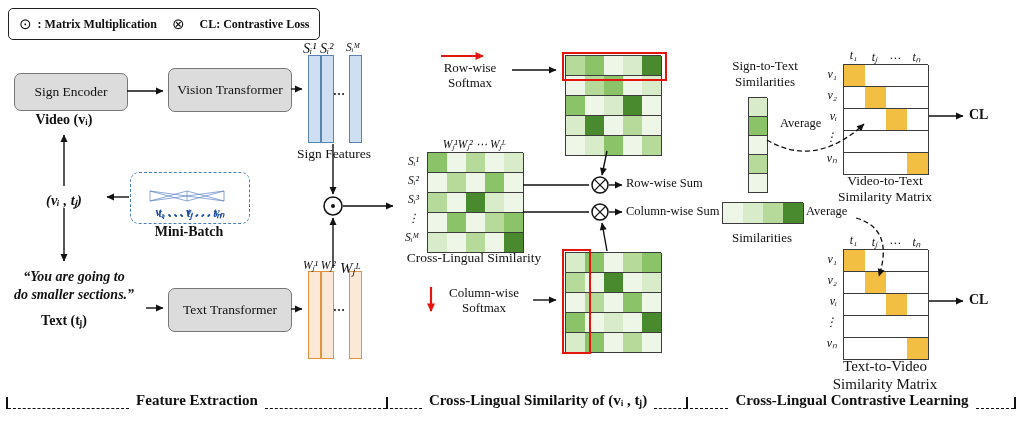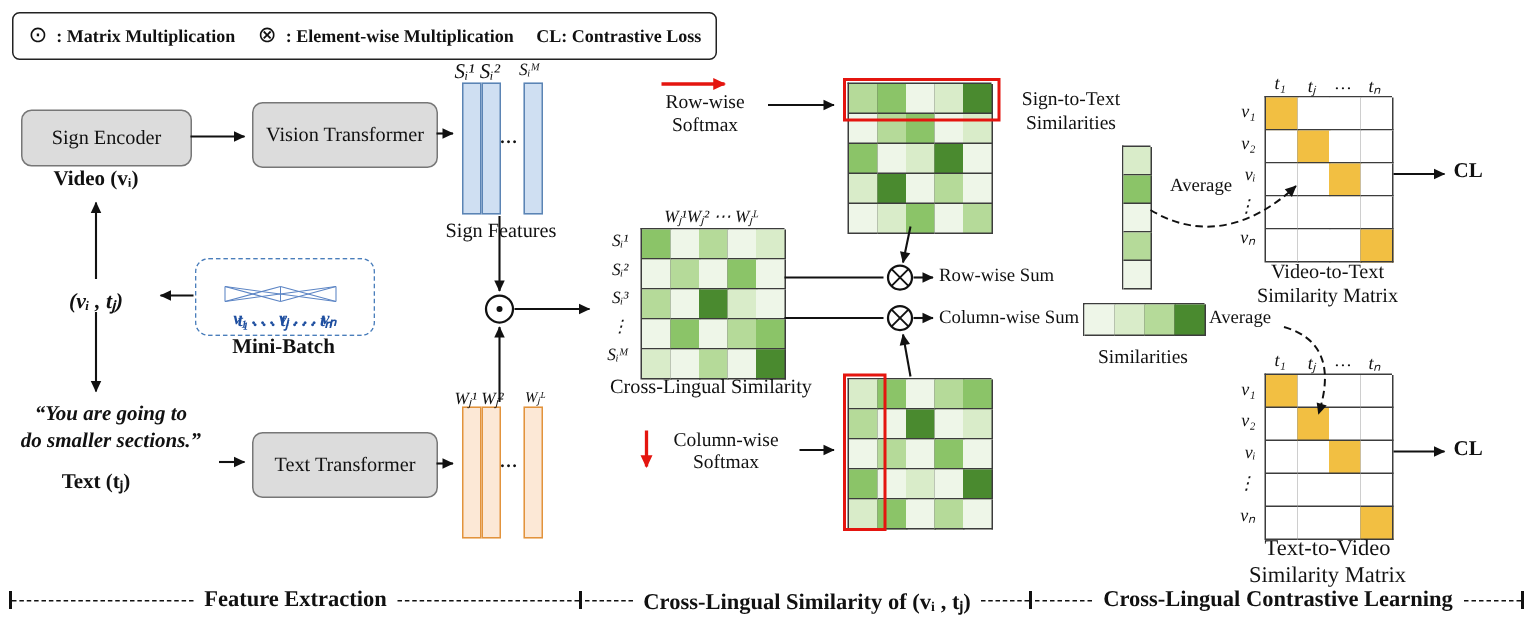--- a/index.html
+++ b/index.html
@@ -27,21 +27,21 @@
   .matrix .cell{border-right:1px solid var(--grid-line);border-bottom:1px solid var(--grid-line);}
   .red-outline{position:absolute;border:2px solid var(--accent-red);z-index:6;pointer-events:none;}
   .sim-rows div{height:19px;line-height:19px;text-align:right;padding-right:4px;font-size:11.5px;}
   .pair-rows div{height:21px;line-height:21px;text-align:right;padding-right:4px;font-size:12px;}
   .pair-cols{display:flex;justify-content:flex-end;}
   .pair-cols div{width:21px;text-align:center;font-size:12px;}
   .minibatch{position:absolute;left:130px;top:172px;width:118px;height:50px;
              border:1.6px dashed var(--minibatch-border);border-radius:9px;z-index:3;background:#fff;}
   .mbrow{position:absolute;width:100%;text-align:center;font-size:12px;font-style:italic;
          font-weight:600;color:var(--minibatch-text);margin-top:28px;}
-  .bracket{position:absolute;display:flex;align-items:center;height:18px;z-index:3;}
+  .bracket{position:absolute;display:flex;align-items:flex-end;height:18px;z-index:3;}
   .tick{width:2px;height:12px;background:#111;flex:none;}
   .dash{flex:1;border-top:1.7px dashed #111;height:0;}
   .blabel{font-weight:bold;font-size:15px;margin:0 7px;white-space:nowrap;}
 </style>
 </head>
 <body>
 
 <div class="canvas">
 
   <svg class="arrows" width="1024" height="421" viewBox="0 0 1024 421">
@@ -105,21 +105,20 @@
       <line x1="605.6" y1="179.4" x2="594.4" y2="190.6"></line>
       <line x1="594.4" y1="206.4" x2="605.6" y2="217.6"></line>
       <line x1="605.6" y1="206.4" x2="594.4" y2="217.6"></line>
     </g>
   </svg>
 
   <div class="legend" style="left:8px;top:8px">
     <span class="opsym">⊙</span>
     <span>: Matrix Multiplication</span>
     <span class="opsym sp">⊗</span>
-    <span>: Element-wise Multiplication</span>
     <span class="sp">CL: Contrastive Loss</span>
   </div>
 
   <div class="gbox" style="left:14px;top:73px;width:112px;height:36px">
     <span>Sign Encoder</span>
   </div>
   <div class="gbox" style="left:168px;top:68px;width:122px;height:42px">
     <span>Vision Transformer</span>
   </div>
   <div class="gbox" style="left:168px;top:288px;width:122px;height:42px">
@@ -143,21 +142,21 @@
 
   <div class="lab math" style="left:303px;top:41px;font-size:14px">Sᵢ¹ Sᵢ²</div>
   <div class="lab math" style="left:346px;top:41px;font-size:11.5px">Sᵢᴹ</div>
   <div class="bar sign" style="left:308px;top:55px"></div>
   <div class="bar sign" style="left:321px;top:55px"></div>
   <div class="lab" style="left:333px;top:84px;font-size:12px;font-weight:bold">…</div>
   <div class="bar sign" style="left:349px;top:55px"></div>
   <div class="lab center" style="left:272px;top:146px;width:124px;font-size:13.5px">Sign Features</div>
 
   <div class="lab math" style="left:303px;top:257px;font-size:11.5px">Wⱼ¹ Wⱼ²</div>
-  <div class="lab math" style="left:350px;top:257px;font-size:10px">Wⱼᴸ</div>
+  <div class="lab math" style="left:340px;top:257px;font-size:15px">Wⱼᴸ</div>
   <div class="bar word" style="left:308px;top:271px"></div>
   <div class="bar word" style="left:321px;top:271px"></div>
   <div class="lab" style="left:333px;top:300px;font-size:12px;font-weight:bold">…</div>
   <div class="bar word" style="left:349px;top:271px"></div>
 
   <div class="lab center math" style="left:427px;top:136px;width:95px;font-size:11.5px">Wⱼ¹Wⱼ² ⋯ Wⱼᴸ</div>
   <div class="lab sim-rows math" style="left:395px;top:152px;width:28px">
       <div>Sᵢ¹</div>
       <div>Sᵢ²</div>
       <div>Sᵢ³</div>
@@ -255,21 +254,21 @@
       <div class="cell" style="width: 19px; height: 19px; background: rgb(139, 196, 104);"></div>
       <div class="cell" style="width: 19px; height: 19px; background: rgb(238, 246, 232);"></div>
       <div class="cell" style="width: 19px; height: 19px; background: rgb(181, 218, 153);"></div>
       <div class="cell" style="width: 19px; height: 19px; background: rgb(238, 246, 232);"></div>
     </div>
   <div class="red-outline" style="left:562px;top:249px;width:25px;height:101px"></div>
 
   <div class="lab" style="left:626px;top:176px;font-size:12.5px">Row-wise Sum</div>
   <div class="lab" style="left:626px;top:204px;font-size:12.5px">Column-wise Sum</div>
 
-  <div class="lab center" style="left:656px;top:58px;width:116px;font-size:13px;line-height:1.2;white-space:normal">
+  <div class="lab center" style="left:707px;top:58px;width:116px;font-size:13px;line-height:1.2;white-space:normal">
     <div>Sign-to-Text</div>
     <div>Similarities</div>
   </div>
   <div class="matrix" style="left: 748px; top: 97px; display: grid; grid-template-columns: repeat(1, 18px);">
       <div class="cell" style="width: 18px; height: 18px; background: rgb(217, 236, 201);"></div>
       <div class="cell" style="width: 18px; height: 18px; background: rgb(139, 196, 104);"></div>
       <div class="cell" style="width: 18px; height: 18px; background: rgb(238, 246, 232);"></div>
       <div class="cell" style="width: 18px; height: 18px; background: rgb(181, 218, 153);"></div>
       <div class="cell" style="width: 18px; height: 18px; background: rgb(238, 246, 232);"></div>
     </div>

